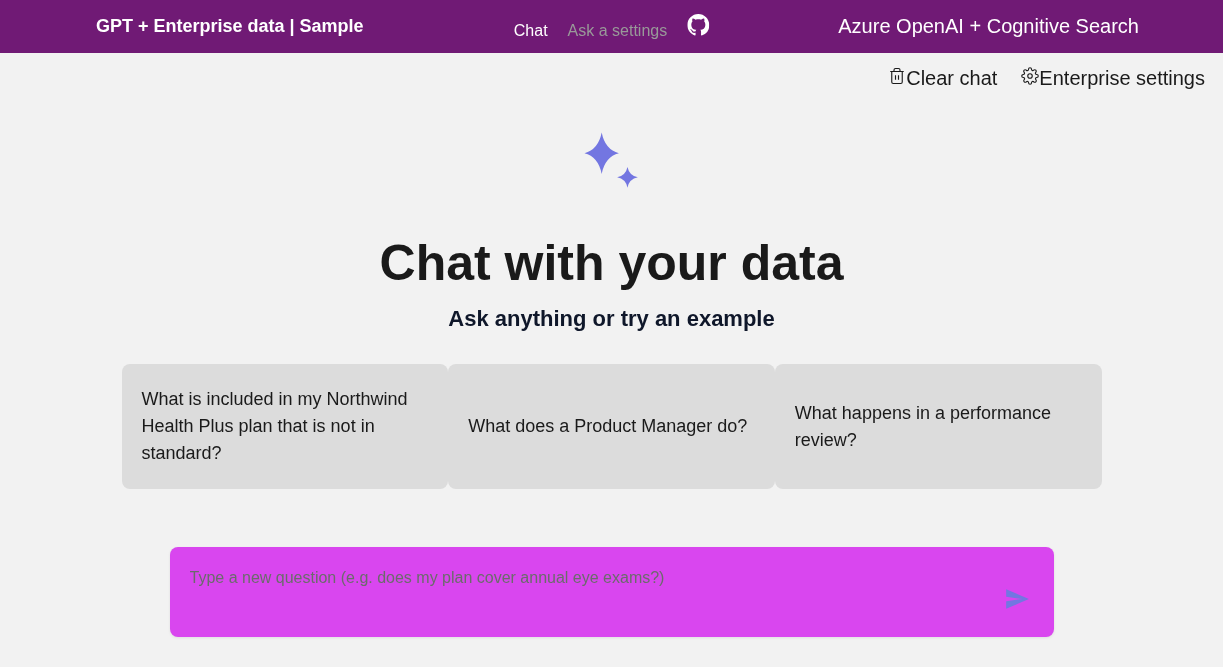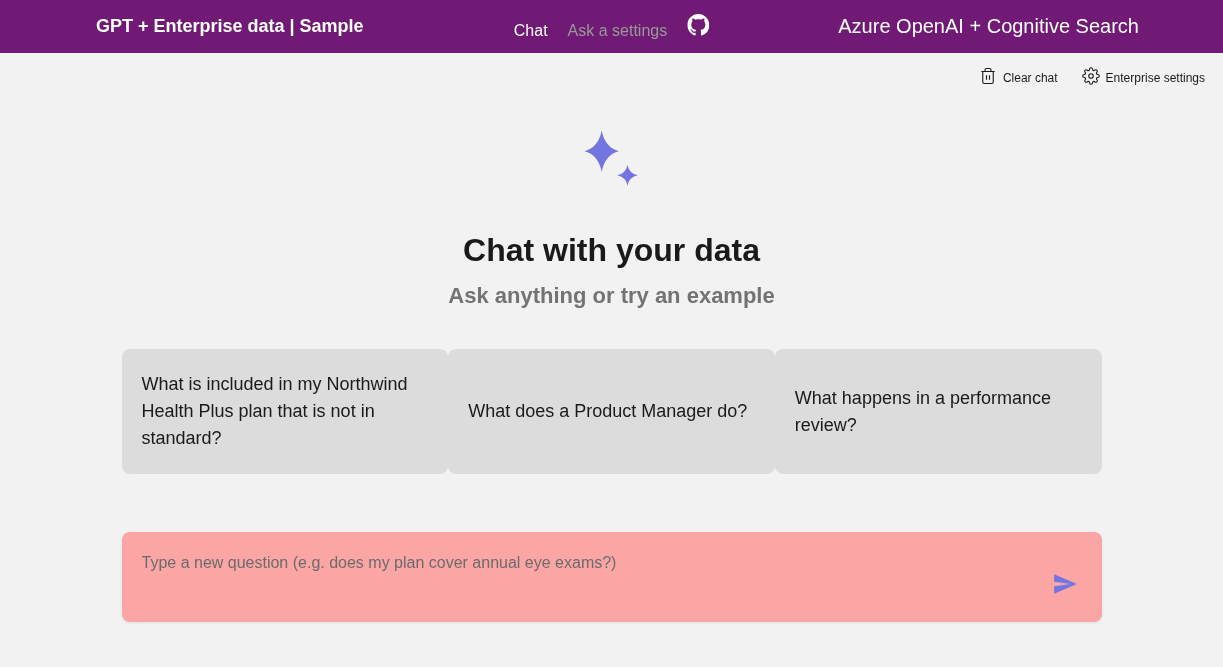--- a/index.html
+++ b/index.html
@@ -60,22 +60,21 @@
     .toolbar {
       display: flex;
       justify-content: flex-end;
       align-items: center;
       padding: 14px 18px;
       gap: 24px;
     }
     .toolbar-btn {
       display: flex;
       align-items: center;
-      gap: 6px;
-      font-size: 12px;
+      font-size: 20px;
       color: #1a1a1a;
       cursor: pointer;
       background: none;
       border: none;
       font-family: inherit;
     }
     .toolbar-icon {
       width: 18px;
       height: 18px;
       stroke: #1a1a1a;
@@ -90,53 +89,53 @@
     }
     .sparkle-wrap {
       margin-bottom: 20px;
     }
     .sparkle-icon {
       width: 86px;
       height: 86px;
       fill: #7376e1;
     }
     .main-title {
-      font-size: 32px;
+      font-size: 50px;
       font-weight: 600;
       color: #1a1a1a;
       margin-bottom: 14px;
     }
     .main-subtitle {
       font-size: 22px;
       font-weight: 600;
-      color: #737373;
-      margin-bottom: 40px;
+      color: #0f172a;
+      margin-bottom: 32px;
     }
     .examples {
       display: flex;
       width: 980px;
     }
     .example-card {
       flex: 1;
       background: #dcdcdc;
       border-radius: 8px;
       padding: 22px 20px;
       font-size: 18px;
       line-height: 1.5;
       color: #1a1a1a;
       cursor: pointer;
       text-align: left;
       border: none;
       font-family: inherit;
       min-height: 120px;
     }
     .input-container {
-      width: 980px;
+      width: 884px;
       margin-top: 58px;
-      background: #fca5a5;
+      background: #d946ef;
       border-radius: 8px;
       box-shadow: 0 1px 3px rgba(0,0,0,0.08);
       display: flex;
       align-items: flex-start;
       padding: 0 20px;
       height: 90px;
       position: relative;
     }
     .chat-input {
       flex: 1;

